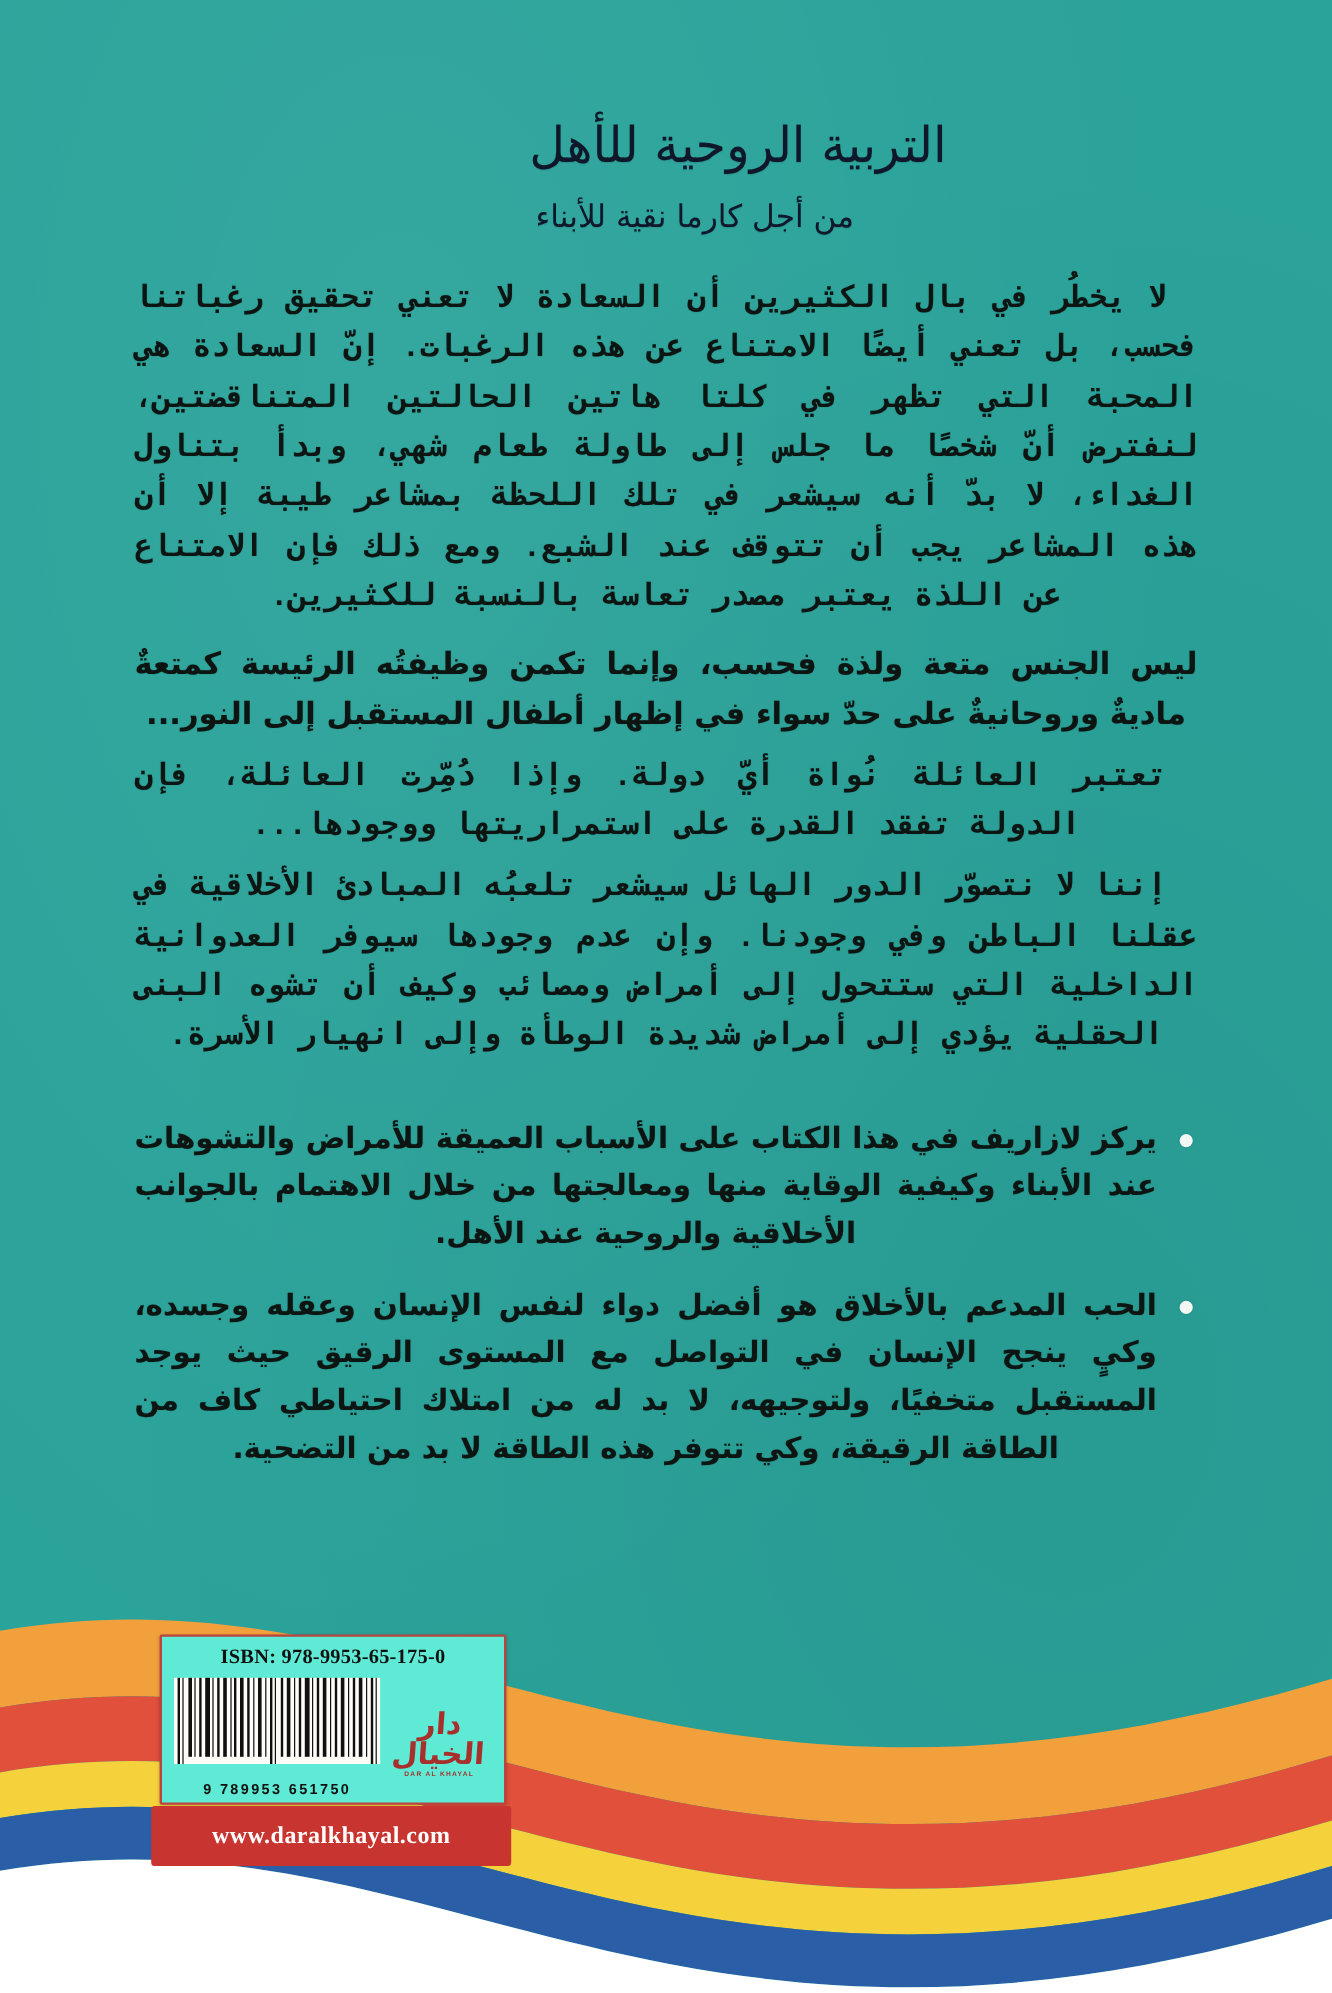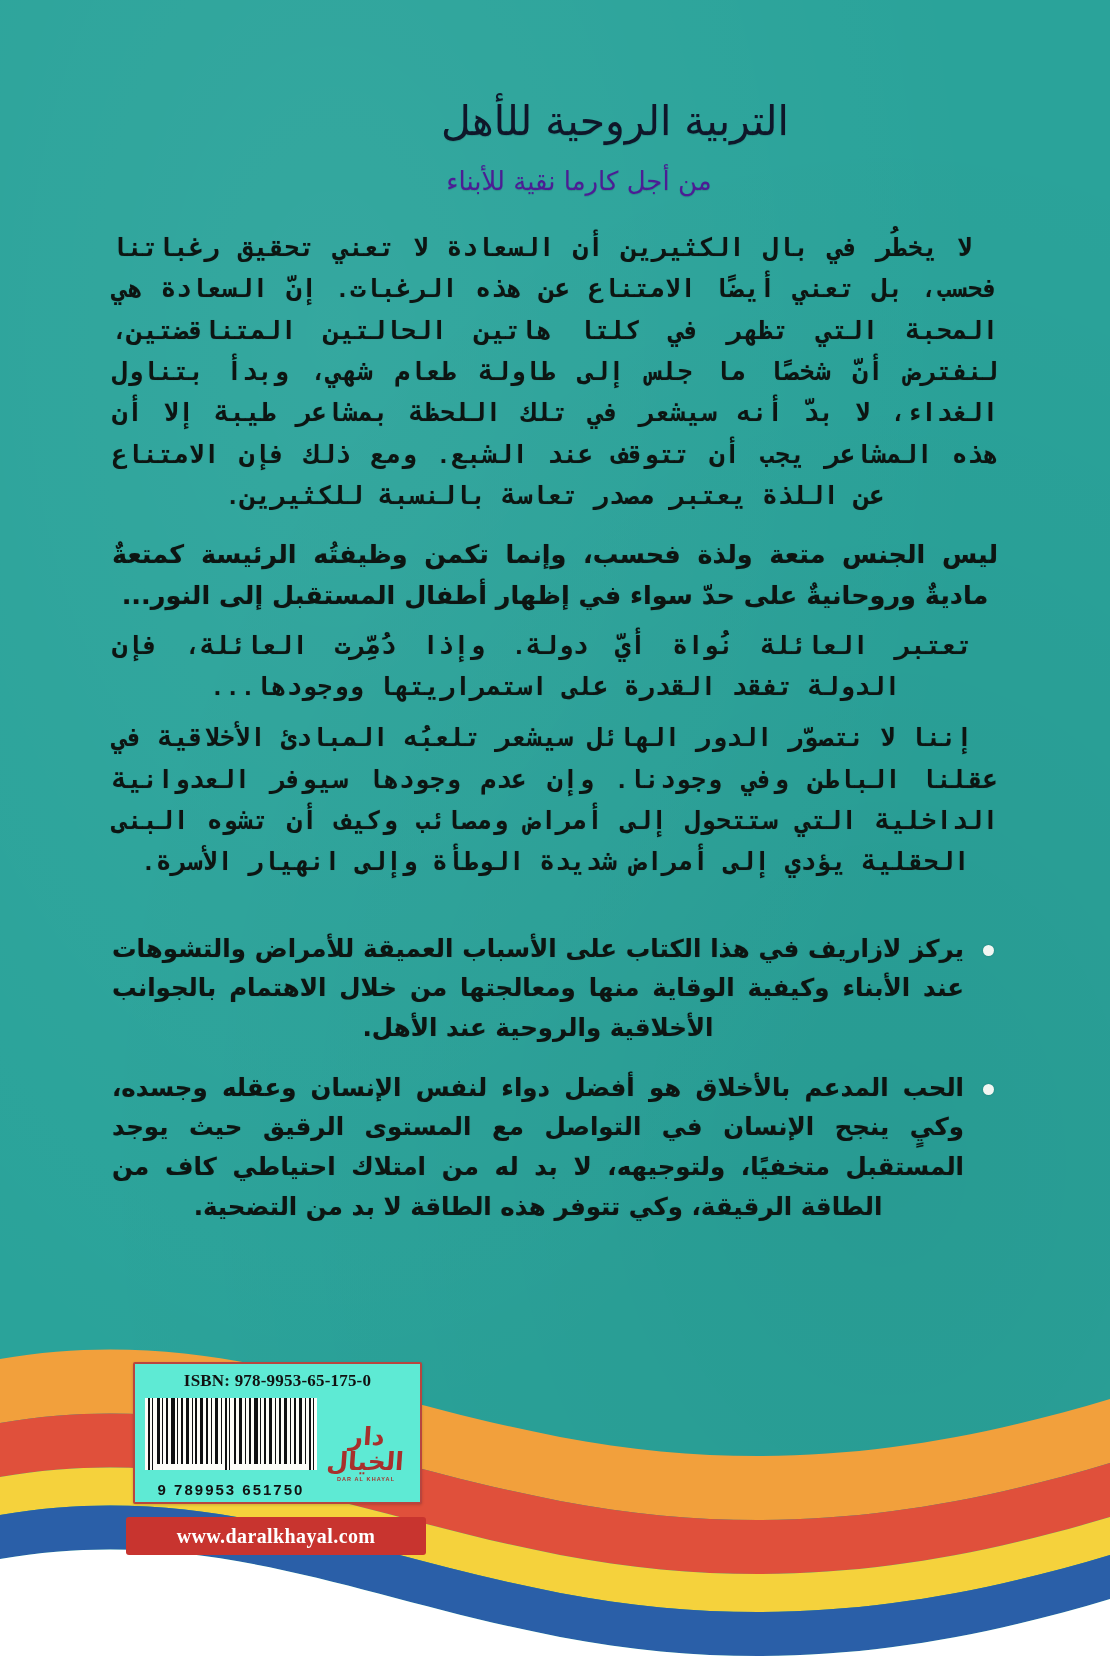--- a/index.html
+++ b/index.html
@@ -42,21 +42,21 @@
     font-size: 41px;
     font-weight: 400;
     letter-spacing: 0.5px;
     line-height: 1.25;
     margin: 0 0 18px 0;
     padding-left: 120px;
     font-family: "DejaVu Sans", "Liberation Sans", sans-serif;
     text-shadow: 0 1px 1px rgba(0,0,0,0.12);
   }
   .book-subtitle {
-    color: #4c1d95;
+    color: #0f172a;
     font-size: 26px;
     font-weight: 400;
     margin: 0;
     padding-left: 48px;
     line-height: 1.3;
     font-family: "DejaVu Sans", "Liberation Sans", sans-serif;
     text-shadow: 0 1px 1px rgba(0,0,0,0.12);
   }
 
   
@@ -153,21 +153,21 @@
   }
   .barcode-wrap svg { display: block; }
   .barcode-digits {
     position: absolute;
     left: 6px;
     bottom: 4px;
     width: 180px;
     direction: ltr;
     text-align: center;
     font-family: "Liberation Sans", "DejaVu Sans", sans-serif;
-    font-size: 15px;
+    font-size: 12px;
     font-weight: 700;
     color: #111111;
     letter-spacing: 2px;
   }
   .publisher-logo {
     position: absolute;
     right: 8px;
     bottom: 20px;
     width: 92px;
     text-align: center;
@@ -190,21 +190,21 @@
     direction: ltr;
     margin-top: 2px;
   }
 
   
   .website-banner {
     position: absolute;
     left: 126px;
     bottom: 106px;
     width: 300px;
-    height: 38px;
+    height: 50px;
     background: #c8342f;
     border-radius: 3px;
     z-index: 7;
     display: flex;
     align-items: center;
     justify-content: center;
   }
   .website-text {
     direction: ltr;
     color: #ffffff;

